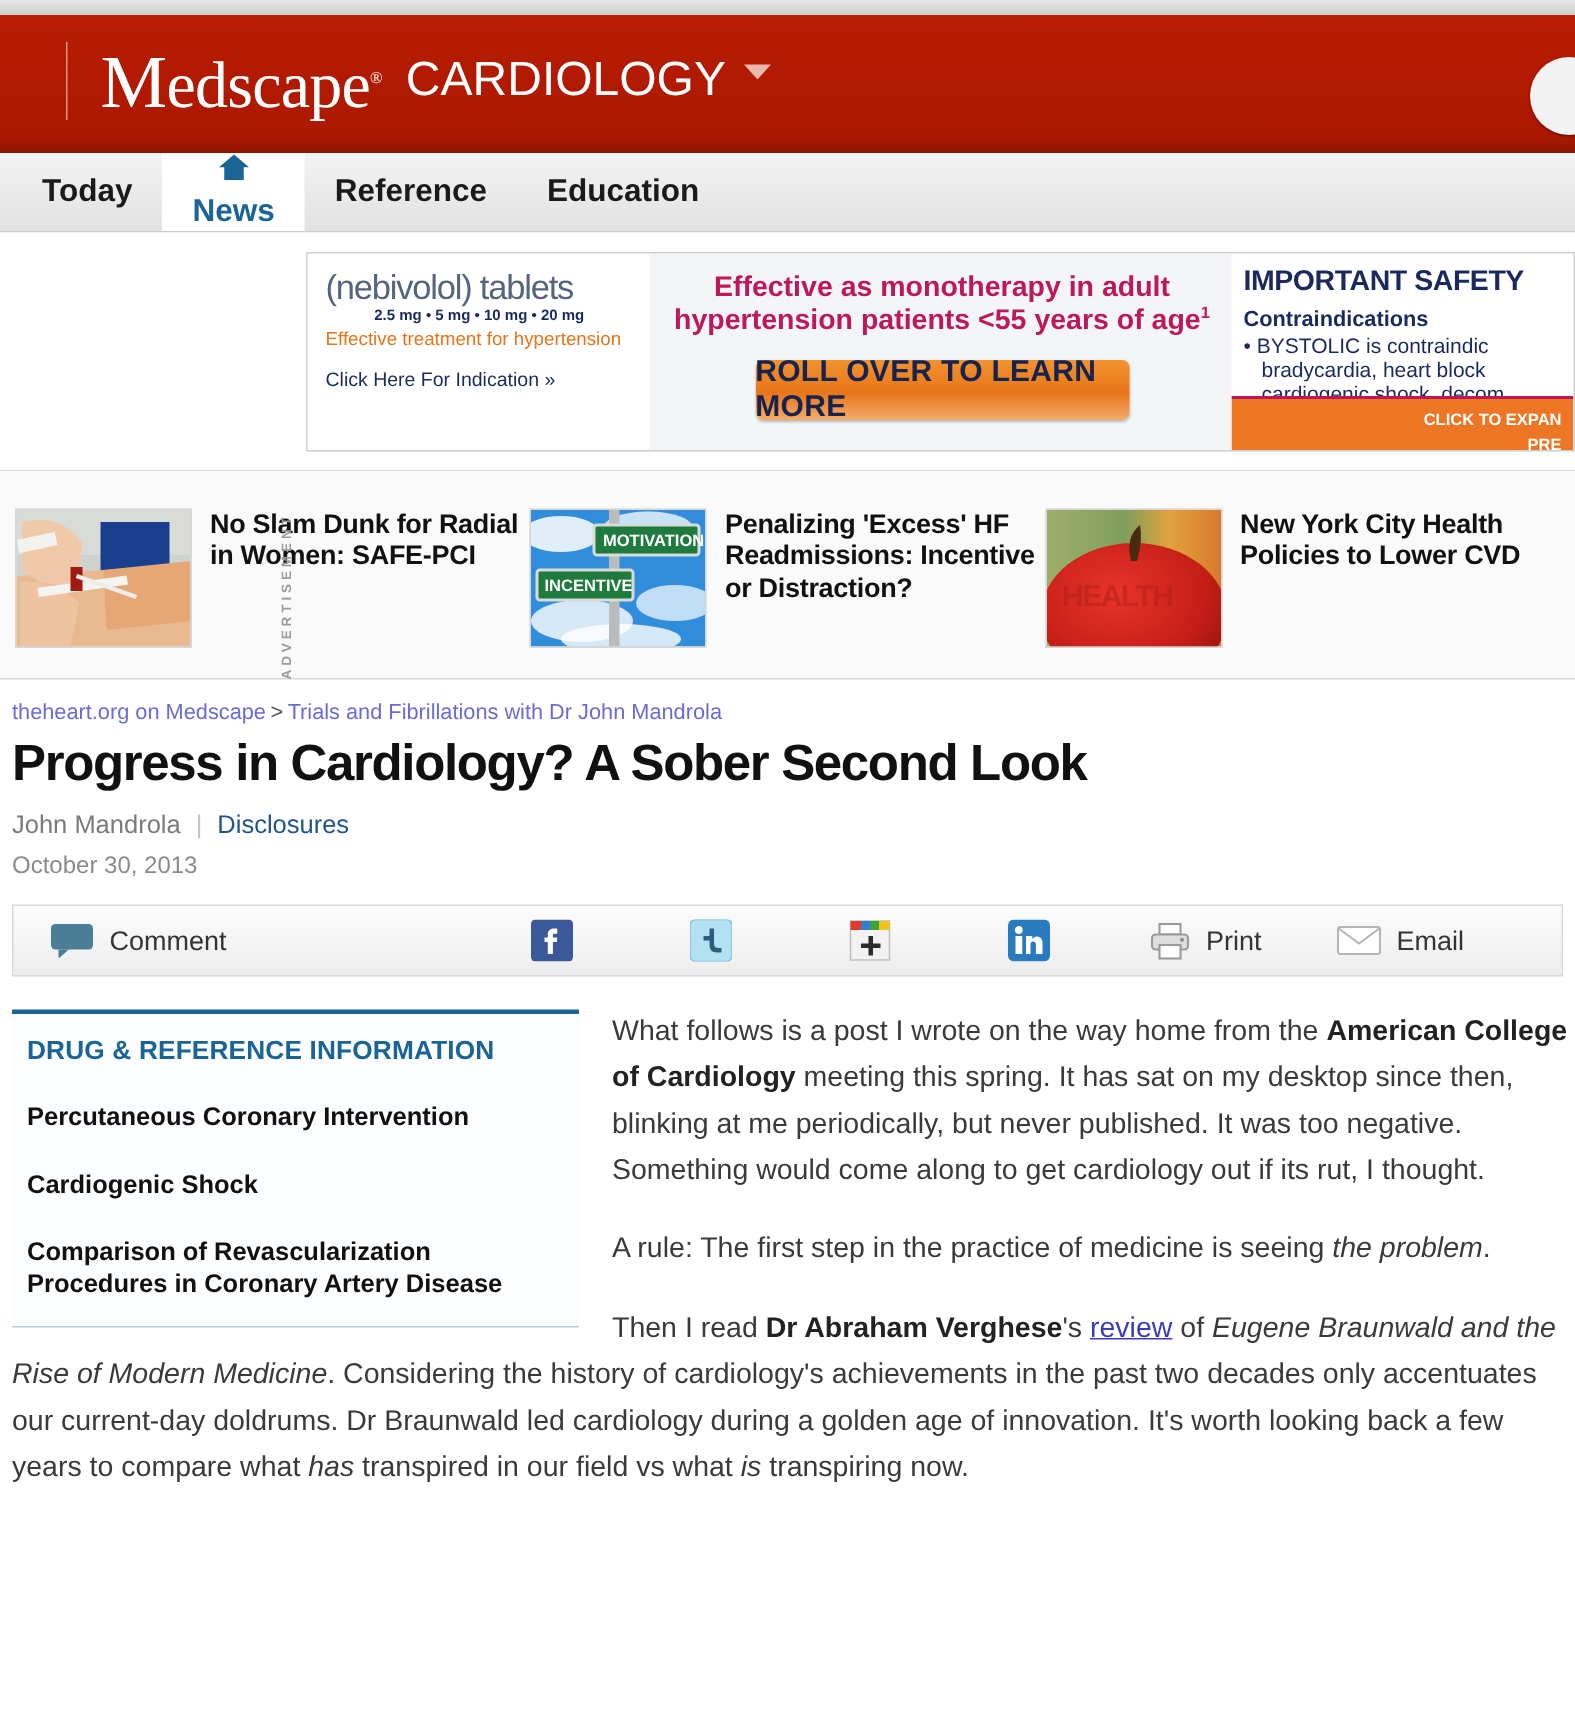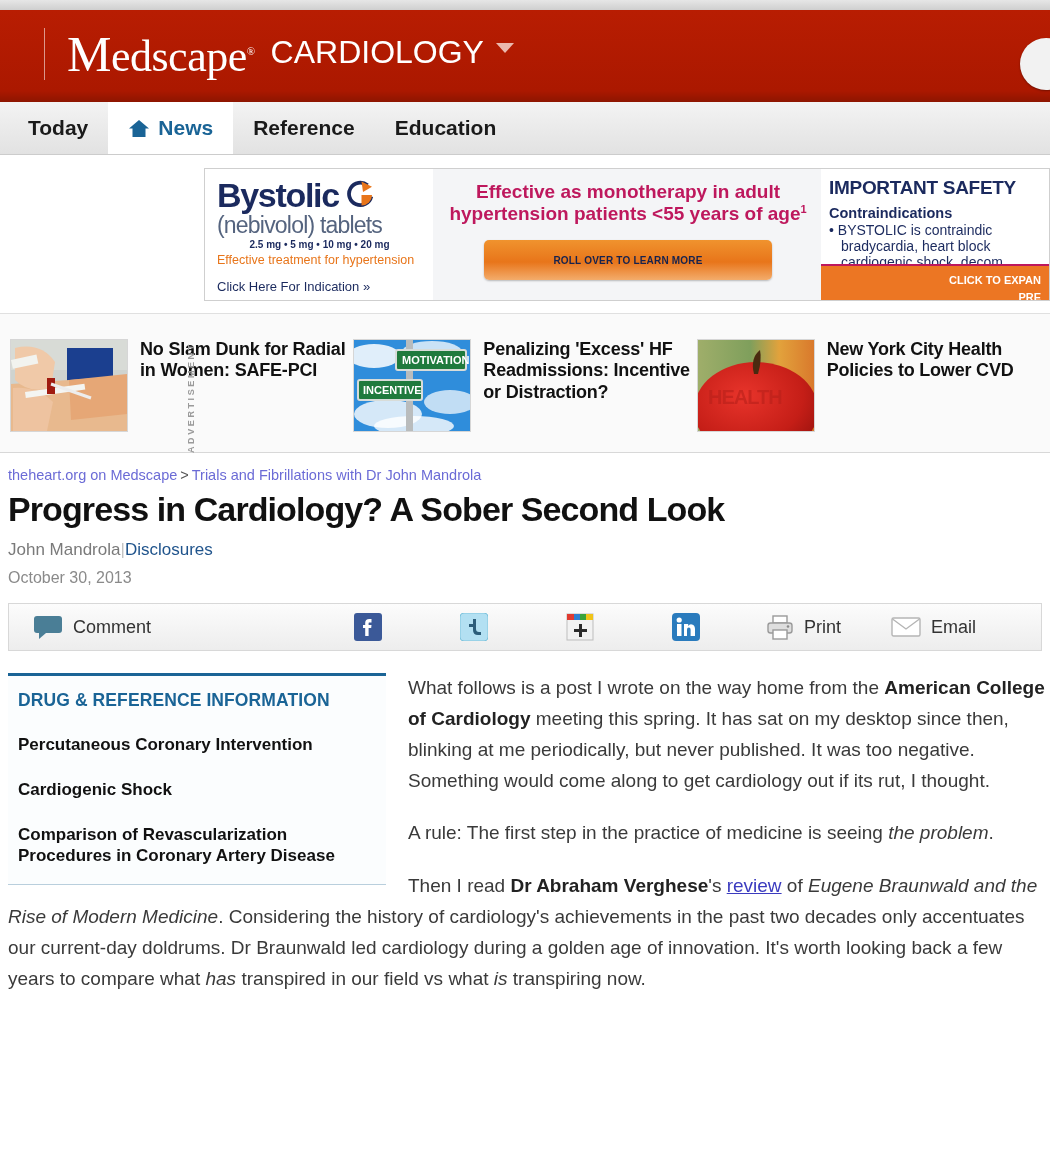--- a/index.html
+++ b/index.html
@@ -127,20 +127,21 @@
     padding: 0 20px;
     font-size: 21px;
     font-weight: bold;
     color: #1a1a1a;
     cursor: pointer;
     white-space: nowrap;
   }
   .nav-tab.active {
     background: #ffffff;
     color: #1a6496;
+    flex-direction: column;
   }
   .home-icon { display: block; }
 
   
   .ad-zone {
     height: 158px;
     background: #ffffff;
     display: flex;
     align-items: center;
     padding-left: 186px;
@@ -218,26 +219,26 @@
   .ad-headline {
     font-size: 19px;
     font-weight: bold;
     color: #be185d;
     line-height: 1.2;
     text-align: center;
   }
   .ad-headline sup { font-size: 11px; }
   .ad-cta {
     margin: 14px auto 0;
-    width: 288px;
+    width: 249px;
     height: 40px;
     border-radius: 5px;
     background: linear-gradient(to bottom, #f0932e 0%, #e8751a 55%, #f3ac6b 100%);
     color: #16234f;
-    font-size: 10px;
+    font-size: 20px;
     font-weight: bold;
     display: flex;
     align-items: center;
     justify-content: center;
     letter-spacing: 0.2px;
     box-shadow: 0 1px 2px rgba(0,0,0,0.25);
   }
   .ad-right {
     width: 228px;
     background: #ffffff;
@@ -324,21 +325,21 @@
     font-size: 34px;
     font-weight: bold;
     color: #111;
     letter-spacing: -0.9px;
     line-height: 1.1;
     margin-top: 8px;
   }
   .byline-row {
     display: flex;
     align-items: center;
-    gap: 0;
+    gap: 10px;
     margin-top: 12px;
     font-size: 17px;
   }
   .byline-author { color: #7a7a7a; }
   .byline-pipe { color: #c3c3c3; }
   .byline-disclosures { color: #20548c; }
   .article-date {
     font-size: 16px;
     color: #8a8a8a;
     margin-top: 9px;
@@ -436,28 +437,20 @@
   </div>
   <div class="nav-tab">
     <span>Education</span>
   </div>
 </div>
 
 <div class="ad-zone">
   <div class="ad-vert-label">ADVERTISEMENT</div>
   <div class="ad-box">
     <div class="ad-left">
-      <div class="ad-brand-row">
-        <span class="ad-brand">Bystolic</span>
-        <svg class="ad-swoosh" viewBox="0 0 40 40">
-          <path d="M30 7 A15 15 0 1 0 35 22 L35 22" stroke="#1b2a5e" stroke-width="5" fill="none"></path>
-          <path d="M22 2 L36 9 L24 16 Z" fill="#e8751a"></path>
-          <path d="M36 20 A14 14 0 0 1 22 34 L22 20 Z" fill="#e8751a"></path>
-        </svg>
-      </div>
       <div class="ad-sub">(nebivolol) tablets</div>
       <div class="ad-doses">2.5 mg • 5 mg • 10 mg • 20 mg</div>
       <div class="ad-tagline">Effective treatment for hypertension</div>
       <div class="ad-indication">Click Here For Indication »</div>
     </div>
     <div class="ad-mid">
       <div class="ad-headline">
         <span>Effective as monotherapy in adult</span><br>
         <span>hypertension patients &lt;55 years of age</span><sup>1</sup>
       </div>

